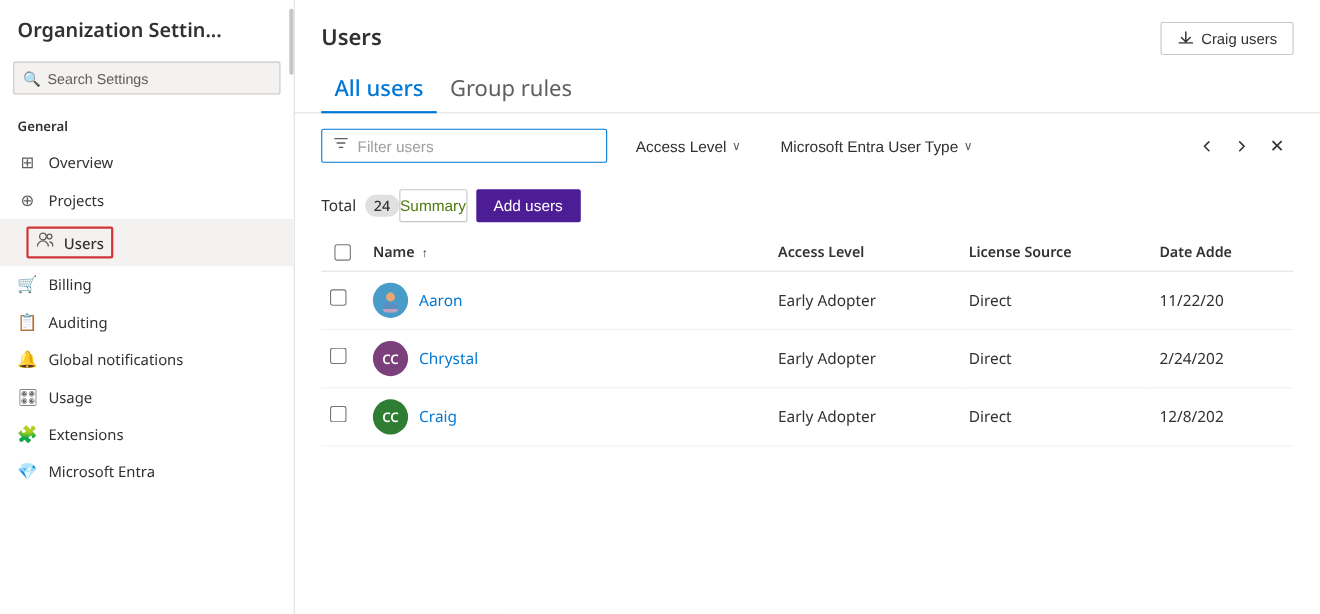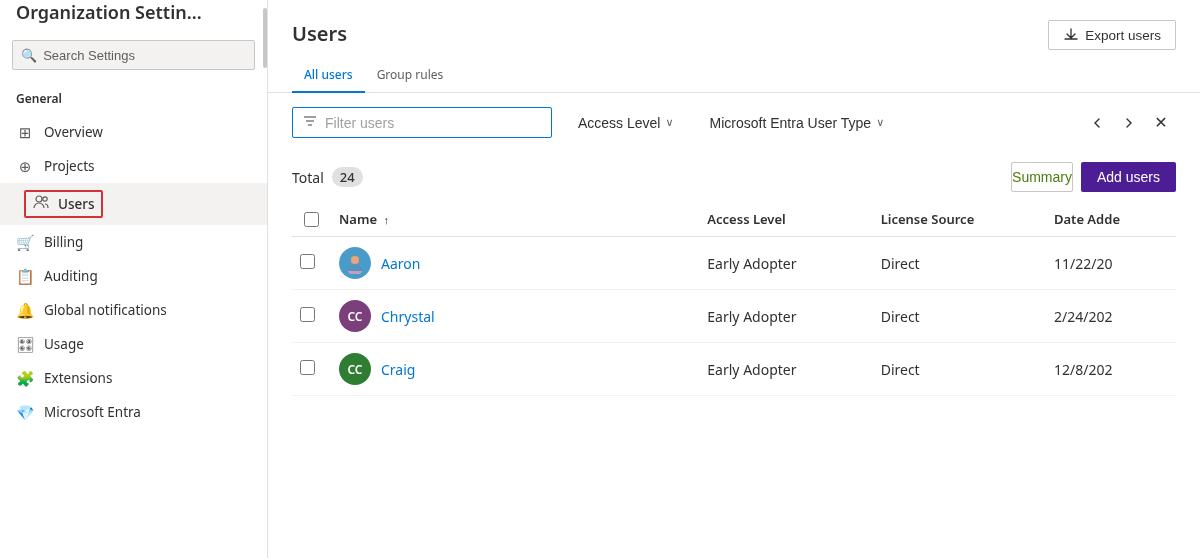--- a/index.html
+++ b/index.html
@@ -19,21 +19,21 @@
       min-width: 268px;
       background: #fff;
       border-right: 1px solid #e0e0e0;
       display: flex;
       flex-direction: column;
       overflow-y: auto;
       position: relative;
     }
 
     .sidebar-header {
-      padding: 0 16px 8px 16px;
+      padding: 16px 16px 8px 16px;
     }
 
     .sidebar-title {
       font-size: 18px;
       font-weight: 600;
       color: #323130;
       white-space: nowrap;
       overflow: hidden;
       text-overflow: ellipsis;
     }
@@ -181,21 +181,21 @@
       display: flex;
       align-items: center;
       gap: 0;
       padding: 8px 24px 0 24px;
       border-bottom: 1px solid #e0e0e0;
     }
 
     .tab {
       padding: 8px 12px;
       cursor: pointer;
-      font-size: 12px;
+      font-size: 20px;
       color: #605e5c;
       border-bottom: 2px solid transparent;
       margin-bottom: -1px;
       text-align: right;
     }
 
     .tab.active {
       color: #0078d4;
       border-bottom-color: #0078d4;
       font-weight: 500;
@@ -295,21 +295,20 @@
       flex: 1;
       padding: 0 24px;
       overflow: hidden;
       display: flex;
       flex-direction: column;
     }
 
     .users-toolbar {
       display: flex;
       align-items: center;
-      justify-content: space-between;
       padding: 10px 0 10px 0;
     }
 
     .total-section {
       display: flex;
       align-items: center;
       gap: 8px;
     }
 
     .total-label {
@@ -526,21 +525,21 @@
   <div class="scrollbar-thumb"></div>
 </div>
 
 <div class="main">
   <div class="main-header">
     <h1 class="page-title">Users</h1>
     <button class="export-btn">
       <svg width="16" height="16" viewBox="0 0 16 16">
         <path d="M8 2v8M4 7l4 4 4-4M2 12h12" stroke="#323130" stroke-width="1.3" fill="none" stroke-linecap="round"></path>
       </svg>
-      <span>Export users</span>
+      <span>Craig users</span>
     </button>
   </div>
 
   <div class="tabs">
     <div class="tab active">
       <span>All users</span>
     </div>
     <div class="tab">
       <span>Group rules</span>
     </div>

